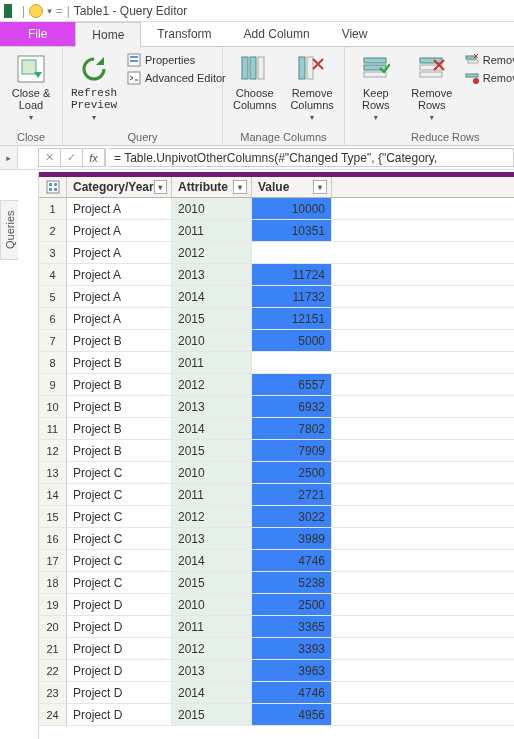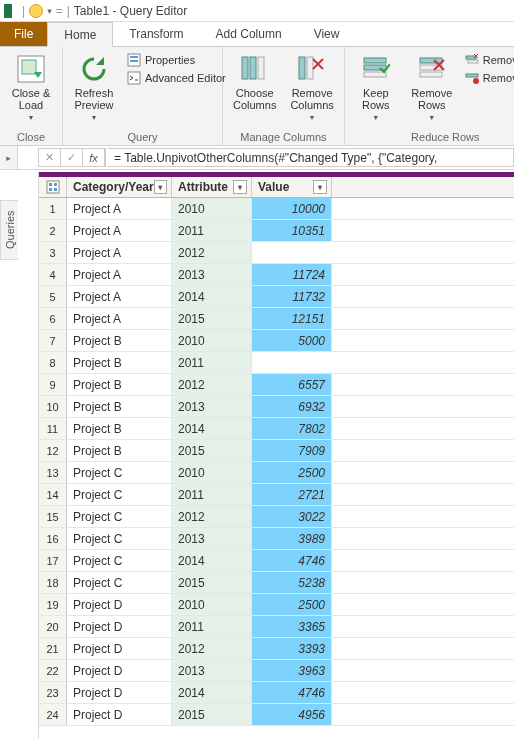--- a/index.html
+++ b/index.html
@@ -9,21 +9,21 @@
 .titlebar { display: flex; align-items: center; height: 22px; background: #fff; border-bottom: 1px solid #dcdcdc; padding: 0 4px; gap: 4px; }
 .titlebar .excel-icon { width: 14px; height: 14px; background: #217346; display: inline-block; position: relative; }
 .titlebar .excel-icon::after { content: ""; position: absolute; right: 0; top: 0; bottom: 0; width: 6px; background: #fff; border-left: 1px solid #217346; }
 .titlebar .smiley { width: 14px; height: 14px; border-radius: 50%; background: #ffd54f; border: 1px solid #c9a227; position: relative; }
 .titlebar .qat-dd { font-size: 9px; color: #666; }
 .titlebar .sep { color: #999; }
 .titlebar .title-text { font-size: 12px; color: #444; }
 
 
 .tabs-row { display: flex; align-items: stretch; height: 24px; background: #fff; }
-.tab-file { background: #a16207; color: #fff; padding: 4px 14px; font-size: 12px; display: flex; align-items: center; }
+.tab-file { background: #d946ef; color: #fff; padding: 4px 28px; font-size: 12px; display: flex; align-items: center; }
 .tab { padding: 4px 16px; font-size: 12px; color: #444; display: flex; align-items: center; cursor: default; }
 .tab.active { border: 1px solid #ccc; border-bottom: 1px solid #f3f3f3; background: #f3f3f3; margin-bottom: -1px; }
 
 
 .ribbon { display: flex; background: #f3f3f3; border-top: 1px solid #ccc; border-bottom: 1px solid #d0d0d0; height: 100px; }
 .ribbon-group { border-right: 1px solid #d8d8d8; padding: 4px 6px 2px 6px; display: flex; flex-direction: column; justify-content: space-between; }
 .group-body { display: flex; align-items: flex-start; gap: 6px; flex: 1; }
 .group-label { text-align: center; font-size: 11px; color: #666; padding-top: 2px; }
 .btn-lg { display: flex; flex-direction: column; align-items: center; justify-content: flex-start; gap: 2px; padding: 2px 4px; min-width: 50px; }
 .btn-lg .ico { width: 32px; height: 32px; display: flex; align-items: center; justify-content: center; }
@@ -52,21 +52,21 @@
 .col-cat { width: 105px; }
 .col-attr { width: 80px; }
 .col-val { width: 80px; }
 
 .grid-body { }
 .grid-row { display: flex; border-bottom: 1px solid #e6e6e6; height: 22px; }
 .row-gutter { width: 28px; border-right: 1px solid #ccc; background: #f6f4ef; text-align: center; font-size: 11px; color: #333; display: flex; align-items: center; justify-content: center; }
 .cell { border-right: 1px solid #e6e6e6; padding: 0 6px; display: flex; align-items: center; font-size: 12px; }
 .cell.cat { width: 105px; }
 .cell.attr { width: 80px; background: #e4f0e8; }
-.cell.val { width: 80px; background: #7dd3fc; justify-content: flex-end; font-style: italic; }
+.cell.val { width: 80px; background: #3b82f6; justify-content: flex-end; }
 
 svg { display: block; }
 </style>
 </head>
 <body>
 
 <div class="titlebar">
   <span class="excel-icon"></span>
   <span class="sep">|</span>
   <span class="smiley"></span>
@@ -106,21 +106,21 @@
 
   <div class="ribbon-group" style="min-width:160px;">
     <div class="group-body">
       <div class="btn-lg">
         <span class="ico">
           <svg width="30" height="30">
               <path d="M15 5 a10 10 0 1 0 10 10" fill="none" stroke="#3a8f3a" stroke-width="3"></path>
               <path d="M25 3 l0 8 l-8 0 z" fill="#3a8f3a"></path>
             </svg>
         </span>
-        <span class="lbl" style="white-space:pre-line;">Refresh
+        <span class="lbl" style="white-space:pre-line;font-family:Liberation Mono, monospace;">Refresh
 Preview</span>
         <span class="dd">▾</span>
       </div>
       <div class="stack">
         <div class="btn-sm">
           <span class="ico-sm">
               <svg width="14" height="14">
                 <rect x="1" y="1" width="12" height="12" fill="#fff" stroke="#888"></rect>
                 <rect x="3" y="3" width="8" height="2" fill="#5b9bd5"></rect>
                 <rect x="3" y="7" width="8" height="2" fill="#5b9bd5"></rect>

